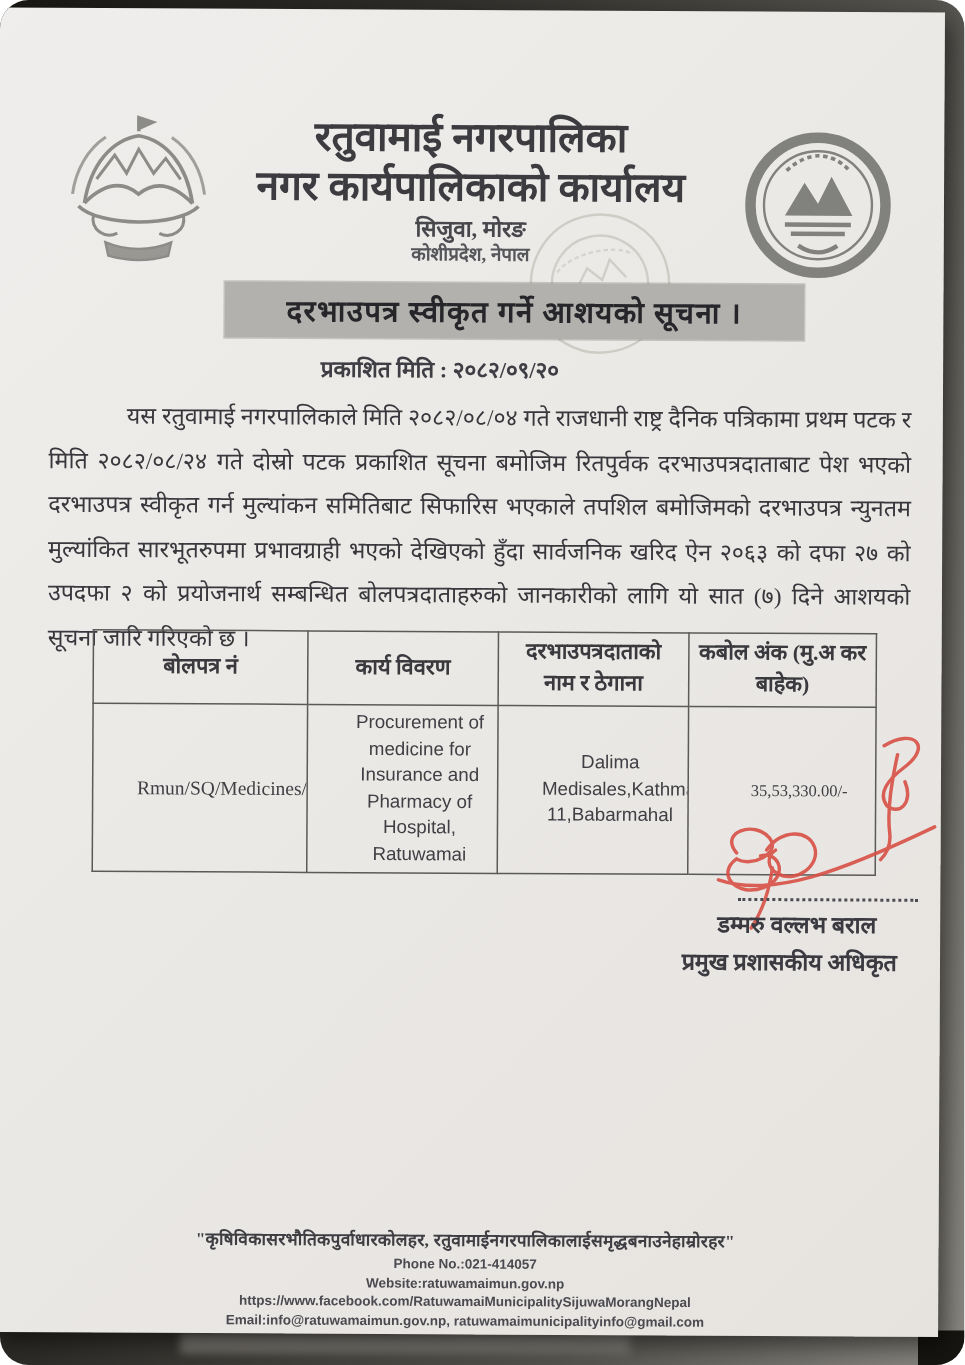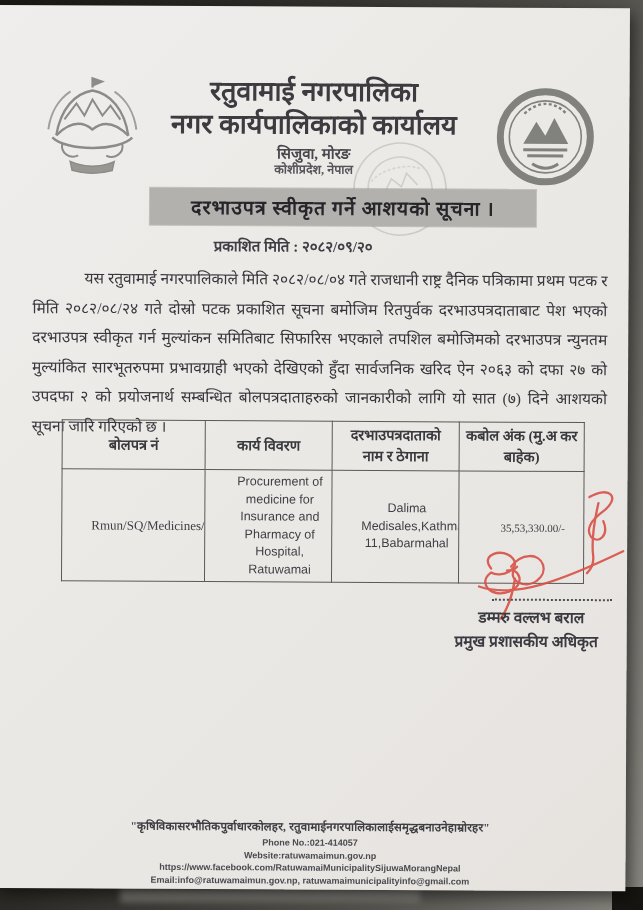--- a/index.html
+++ b/index.html
@@ -1,19 +1,20 @@
 <!DOCTYPE html>
 <html><head>
 <meta charset="utf-8">
 <style>
   html,body{margin:0;padding:0;}
   .photo{
     position:relative; width:643px; height:910px; overflow:hidden;
     background:linear-gradient(105deg,#191814 0%,#2e2c28 30%,#55534e 70%,#8a8881 100%);
     font-family:"Liberation Serif","DejaVu Serif",serif;
+    border-radius:19px;
   }
   .corner-shadow{position:absolute; right:0; bottom:0; width:31px; height:23px; background:#161511;}
   .bottom-strip{position:absolute; left:120px; bottom:8px; width:300px; height:14px; background:#8e8c86; filter:blur(3px); opacity:.7;}
   .paper{
     position:absolute; left:-1px; top:5px; width:631px; height:883px;
     background:linear-gradient(135deg,#f0eeec 0%,#ebe9e6 45%,#e6e3df 100%);
     transform:rotate(0.3deg); transform-origin:top left;
     box-shadow:4px 6px 16px rgba(0,0,0,.55);
     color:#35353a;
   }

